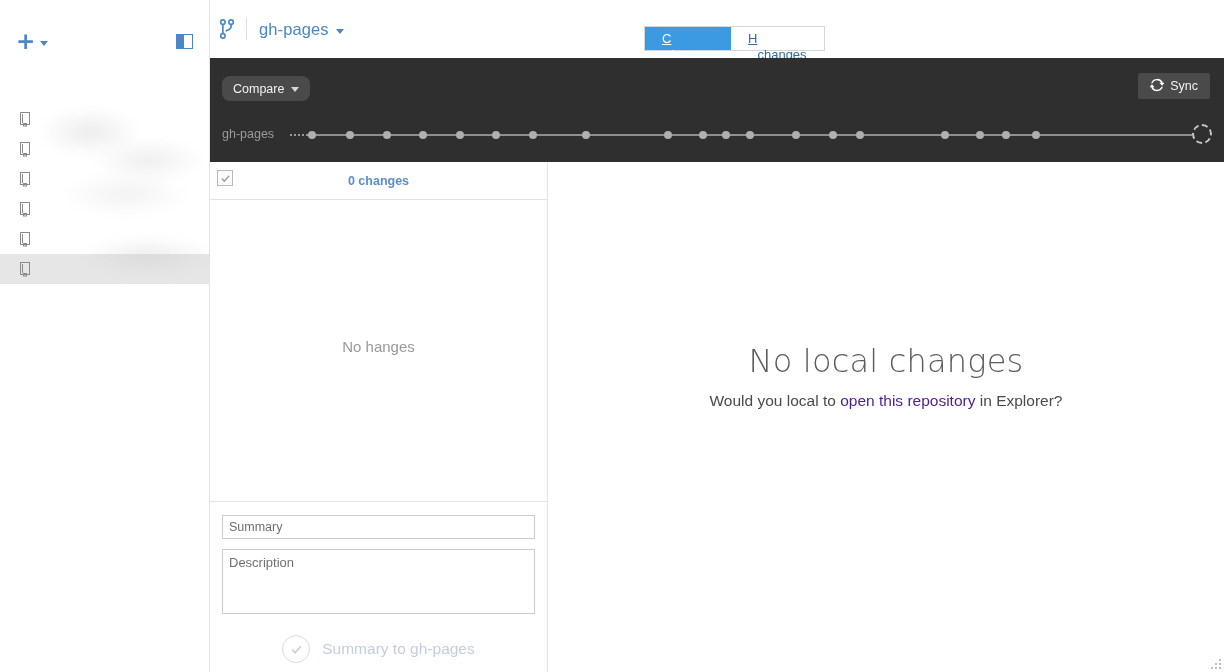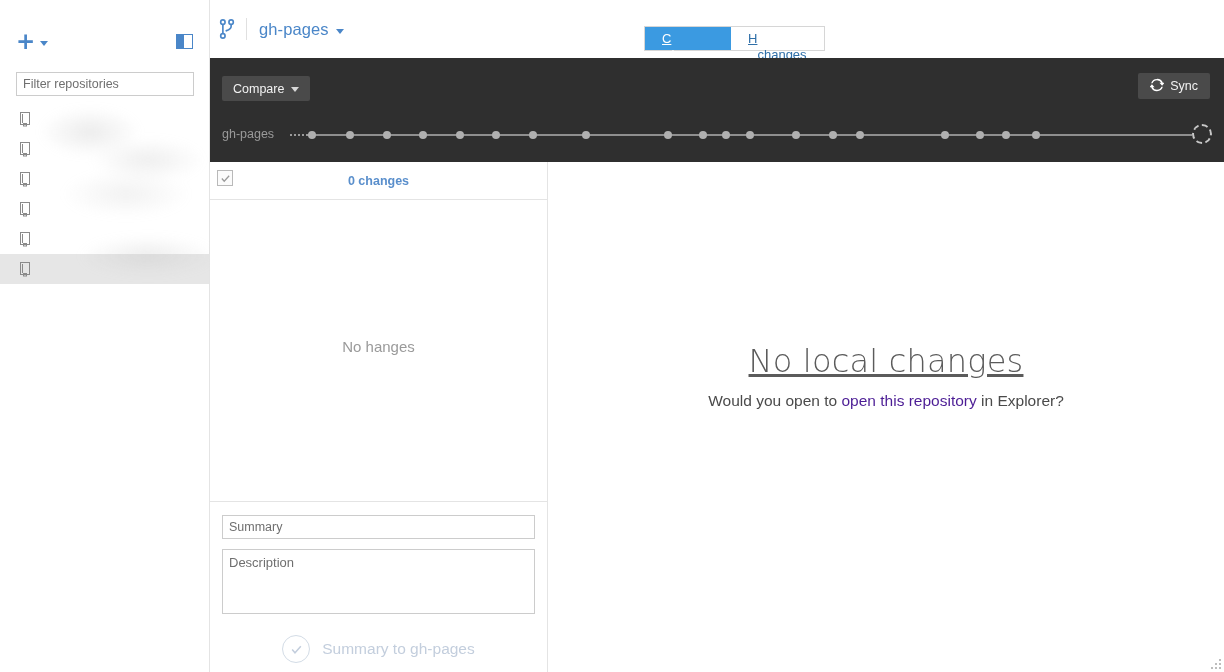--- a/index.html
+++ b/index.html
@@ -229,21 +229,21 @@
     position: absolute;
     left: 12px; top: 18px;
     height: 25px;
     padding: 0 11px;
     background: #4a4a4a;
     color: #f2f2f2;
     font-size: 12.5px;
     display: flex;
     align-items: center;
     gap: 7px;
-    border-radius: 2px;
+    border-radius: 8px;
     box-sizing: border-box;
     text-align: right;
   }
   .compare-caret {
     width: 0; height: 0;
     border-left: 4px solid transparent;
     border-right: 4px solid transparent;
     border-top: 5px solid #d8d8d8;
     margin-top: 2px;
   }
@@ -431,21 +431,20 @@
     width: 676px;
     text-align: center;
     padding-top: 180px;
   }
   .main-title {
     font-size: 32px;
     font-weight: 300;
     color: #5b5b5b;
     letter-spacing: .2px;
     font-family: "DejaVu Sans", sans-serif;
-    text-decoration: underline;
   }
   .main-sub {
     margin-top: 12px;
     font-size: 15.5px;
     color: #4a4a4a;
   }
   .main-sub a {
     color: #4c1d95;
     text-decoration: none;
   }
@@ -499,21 +498,20 @@
       <div class="add-repo">
         <span class="plus-glyph">+</span>
         <span class="caret-sm"></span>
       </div>
       <div class="panel-toggle">
         <div class="pt-left"></div>
         <div class="pt-right"></div>
       </div>
     </div>
 
-    <input class="filter-input" value="" placeholder="Filter repositories" style="">
 
     <div class="repo-list">
       <div class="repo-row">
         <span class="repo-icon">
           <svg width="14" height="16" viewBox="0 0 14 16" fill="none" stroke="#8a8a8a" stroke-width="1">
             <rect x="2.5" y="1.5" width="9" height="12"></rect>
               <line x1="4.5" y1="3" x2="4.5" y2="12"></line>
             <rect x="5.5" y="12.5" width="3" height="2.5"></rect>
           </svg>
         </span>
@@ -670,21 +668,21 @@
             </svg>
         </span>
         <span class="commit-label">Summary to gh-pages</span>
       </div>
     </div>
   </div>
 
   <div class="main">
     <div class="main-inner">
       <div class="main-title">No local changes</div>
-      <div class="main-sub"><span>Would you open to </span><a href="#">open this repository</a><span> in Explorer?</span></div>
+      <div class="main-sub"><span>Would you local to </span><a href="#">open this repository</a><span> in Explorer?</span></div>
     </div>
   </div>
 
   <div class="resize-grip">
     <i style="right:0;bottom:0"></i>
       <i style="right:4px;bottom:0"></i>
       <i style="right:8px;bottom:0"></i>
     <i style="right:0;bottom:4px"></i>
       <i style="right:4px;bottom:4px"></i>
     <i style="right:0;bottom:8px"></i>

